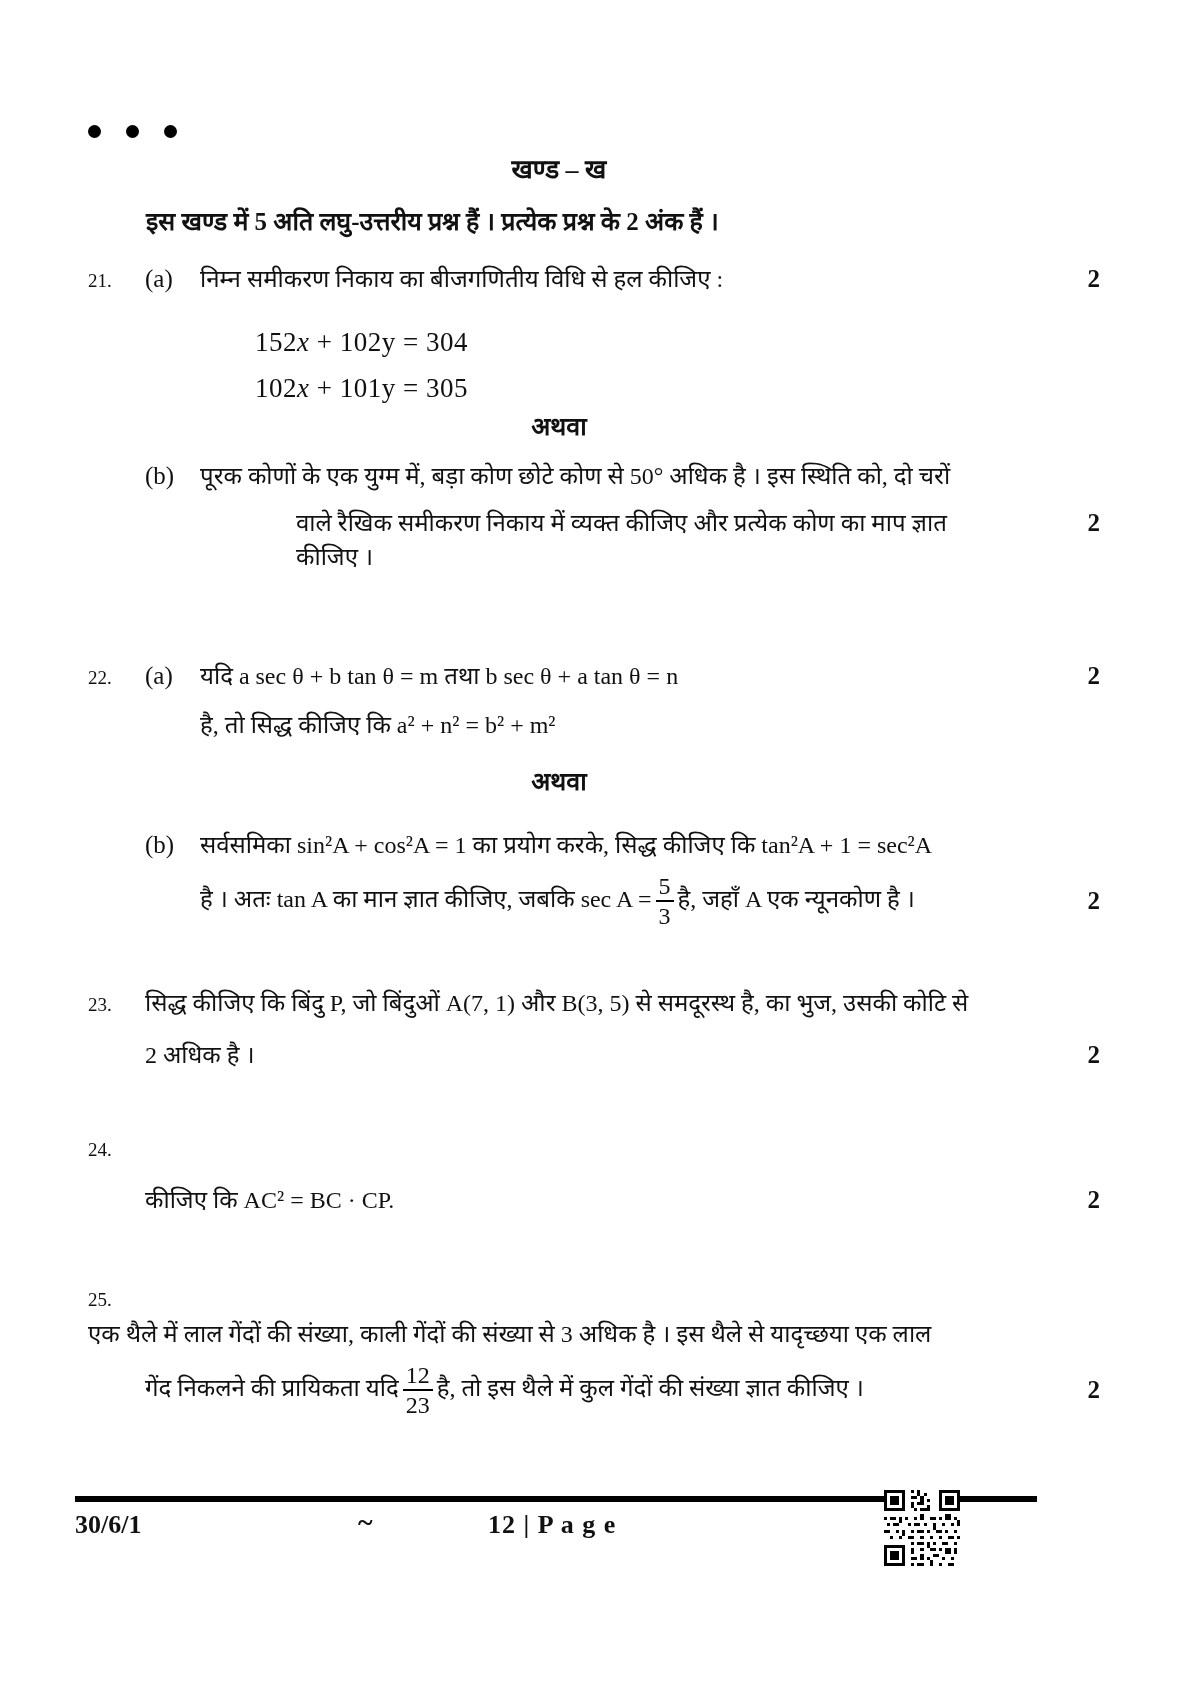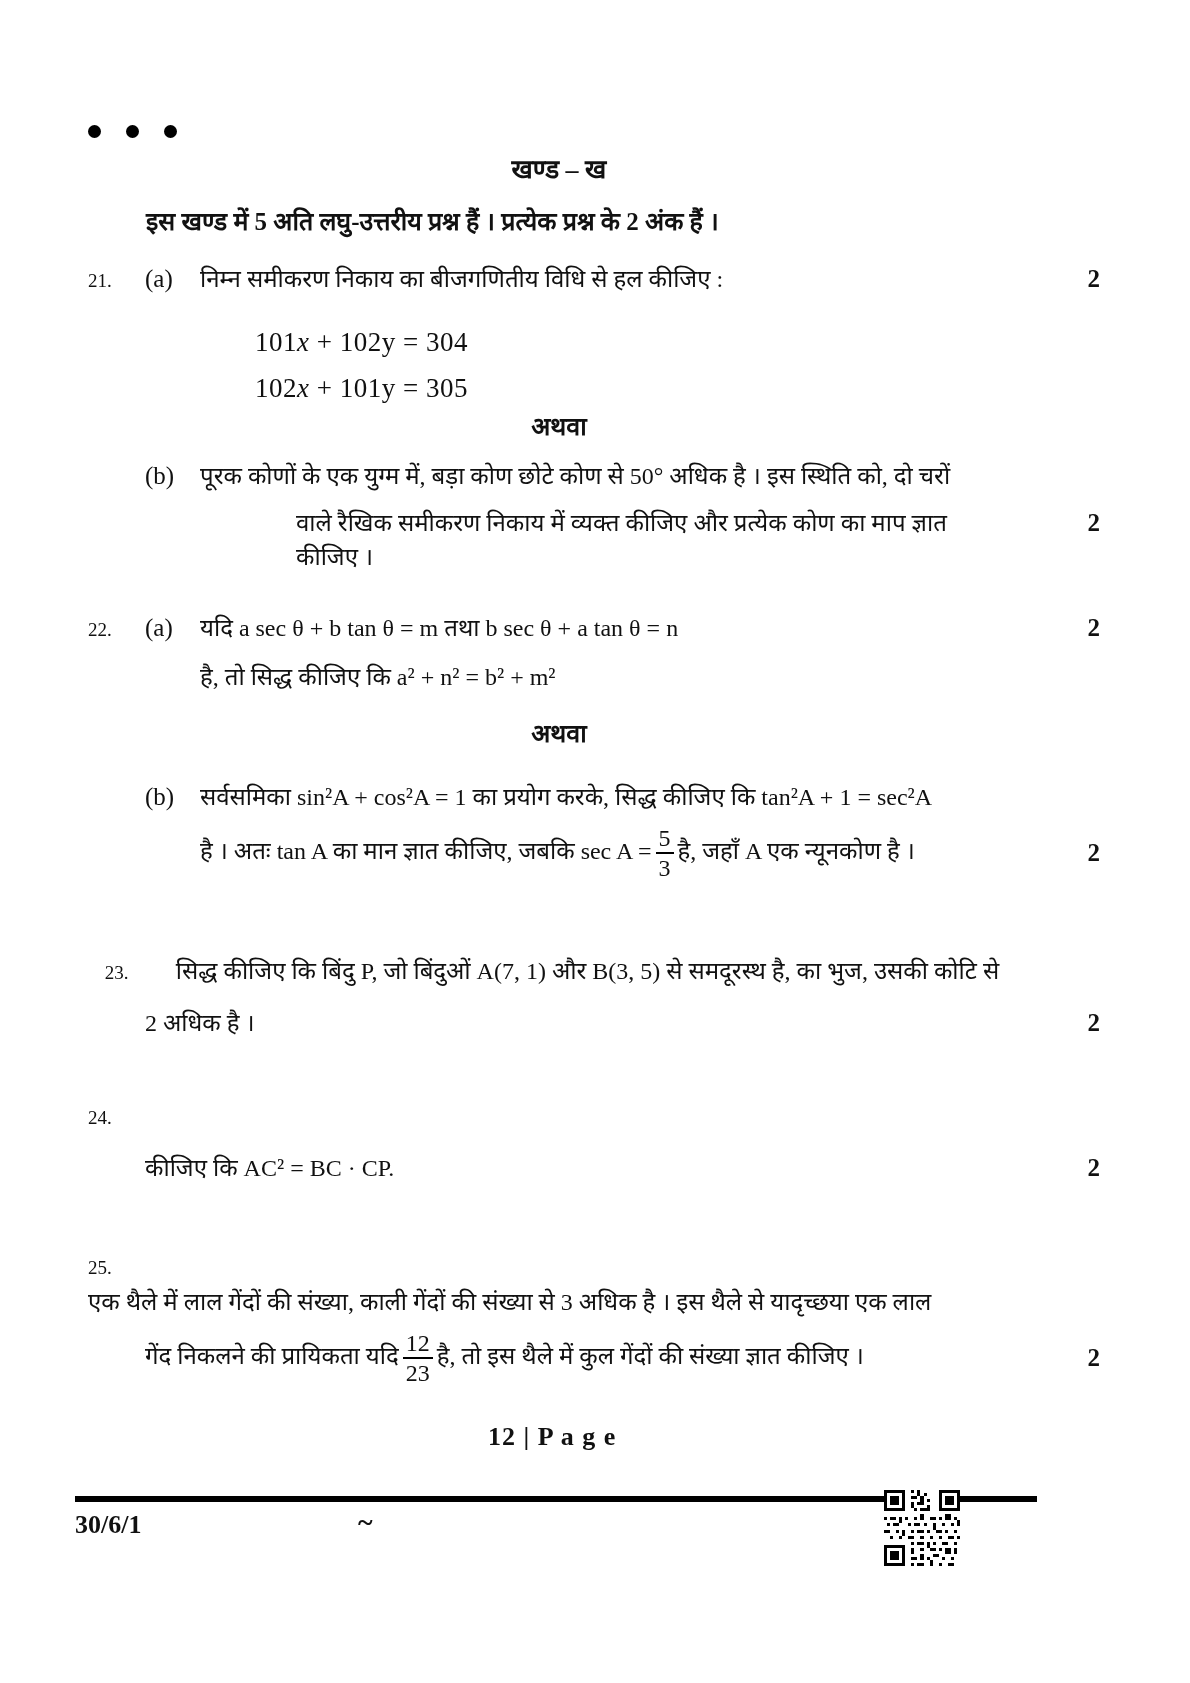--- a/index.html
+++ b/index.html
@@ -29,21 +29,21 @@
   .center-row{margin-right:70px;text-align:center;font-weight:bold;font-size:25px;line-height:34px;}
   
   .frac{display:inline-block;vertical-align:middle;text-align:center;font-size:24px;line-height:1.1;margin:0 4px;}
   .frac .num{display:block;border-bottom:2px solid #000;padding:0 3px 1px;}
   .frac .den{display:block;padding:1px 3px 0;}
   .tall{align-items:center;}
   
   .footer-rule{position:absolute;left:75px;top:1496px;width:962px;height:6px;background:#000;}
   .footer-code{position:absolute;left:75px;top:1510px;font-weight:bold;font-size:26px;}
   .footer-tilde{position:absolute;left:358px;top:1506px;font-weight:bold;font-size:28px;}
-  .footer-page{position:absolute;left:488px;top:1422px;font-weight:bold;font-size:26px;letter-spacing:1px;}
+  .footer-page{position:absolute;left:488px;top:1510px;font-weight:bold;font-size:26px;letter-spacing:1px;}
   .footer-qr{position:absolute;left:884px;top:1490px;width:76px;height:76px;}
   .footer-qr svg{width:100%;height:100%;display:block;}
 </style>
 </head>
 <body>
 
 <div class="content">
 
   <div class="dots">
     <span class="dot"></span>
@@ -55,39 +55,39 @@
 
   <div class="instruction">इस खण्ड में 5 अति लघु-उत्तरीय प्रश्न हैं । प्रत्येक प्रश्न के 2 अंक हैं ।</div>
 
   <div class="line" style="margin-top:23px;">
     <div class="col-num">21.</div>
     <div class="col-part">(a)</div>
     <div class="col-text">निम्न समीकरण निकाय का बीजगणितीय विधि से हल कीजिए :</div>
     <div class="col-marks">2</div>
   </div>
 
-  <div class="eq" style="margin-top:26px;"><span>101</span><span class="it">x</span><span> + 102y = 304</span></div>
+  <div class="eq" style="margin-top:26px;"><span>152</span><span class="it">x</span><span> + 102y = 304</span></div>
   <div class="eq" style="margin-top:10px;"><span>102</span><span class="it">x</span><span> + 101y = 305</span></div>
 
   <div class="center-row" style="margin-top:4px;">अथवा</div>
 
   <div class="line" style="margin-top:15px;">
     <div class="col-num"></div>
     <div class="col-part">(b)</div>
     <div class="col-text">पूरक कोणों के एक युग्म में, बड़ा कोण छोटे कोण से 50° अधिक है । इस स्थिति को, दो चरों</div>
     <div class="col-marks"></div>
   </div>
   <div class="line" style="margin-top:13px;gap:48px;">
     <div class="col-num"></div>
     <div class="col-part"></div>
     <div class="col-text">वाले रैखिक समीकरण निकाय में व्यक्त कीजिए और प्रत्येक कोण का माप ज्ञात कीजिए ।</div>
     <div class="col-marks">2</div>
   </div>
 
-  <div class="line" style="margin-top:37px;justify-content:flex-end;">
+  <div class="line" style="margin-top:85px;justify-content:flex-end;">
     <div class="col-num">22.</div>
     <div class="col-part">(a)</div>
     <div class="col-text">यदि a sec θ + b tan θ = m तथा b sec θ + a tan θ = n</div>
     <div class="col-marks">2</div>
   </div>
   <div class="line" style="margin-top:13px;">
     <div class="col-num"></div>
     <div class="col-part"></div>
     <div class="col-text">है, तो सिद्ध कीजिए कि a² + n² = b² + m²</div>
     <div class="col-marks"></div>
@@ -101,21 +101,21 @@
     <div class="col-text">सर्वसमिका sin²A + cos²A = 1 का प्रयोग करके, सिद्ध कीजिए कि tan²A + 1 = sec²A</div>
     <div class="col-marks"></div>
   </div>
   <div class="line tall" style="margin-top:11px;">
     <div class="col-num"></div>
     <div class="col-part"></div>
     <div class="col-text"><span>है । अतः tan A का मान ज्ञात कीजिए, जबकि sec A =</span><span class="frac"><span class="num">5</span><span class="den">3</span></span><span>है, जहाँ A एक न्यूनकोण है ।</span></div>
     <div class="col-marks">2</div>
   </div>
 
-  <div class="line" style="margin-top:72px;text-align:center;">
+  <div class="line" style="margin-top:56px;">
     <div class="col-num">23.</div>
     <div class="col-text">सिद्ध कीजिए कि बिंदु P, जो बिंदुओं A(7, 1) और B(3, 5) से समदूरस्थ है, का भुज, उसकी कोटि से</div>
     <div class="col-marks"></div>
   </div>
   <div class="line" style="margin-top:16px;">
     <div class="col-num"></div>
     <div class="col-text">2 अधिक है ।</div>
     <div class="col-marks">2</div>
   </div>
 

